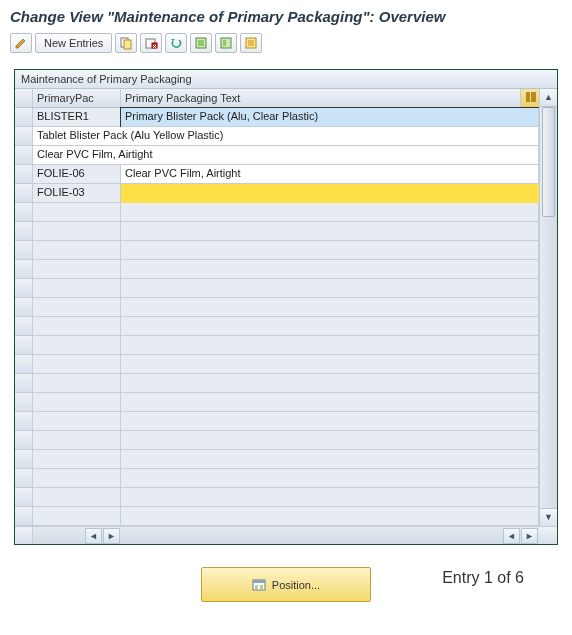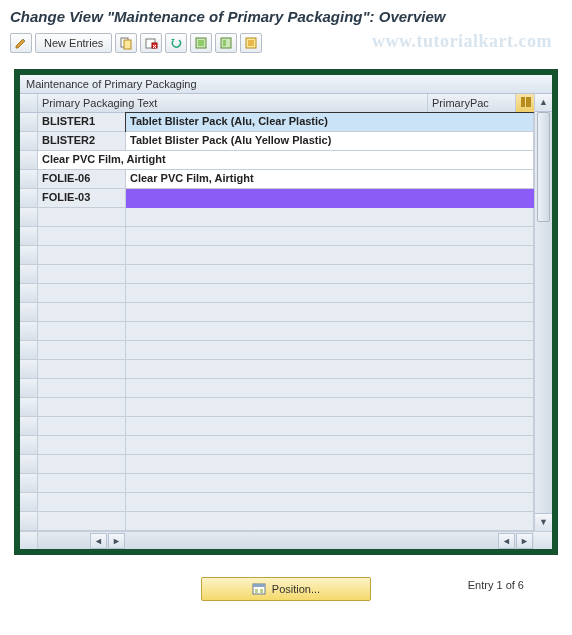--- a/index.html
+++ b/index.html
@@ -56,21 +56,21 @@
     right: 20px;
     top: 0px;
     font-size: 18px;
     color: #d8e4ee;
     font-weight: bold;
     font-family: Georgia, serif;
     letter-spacing: 0.5px;
   }
   .panel {
     margin: 10px 14px 0;
-    border: 6px solid #14532d;
+    border: 1px solid #14532d;
     background: #e6ecf2;
     position: relative;
   }
   .panel-title {
     background: linear-gradient(#f2f6fb,#dbe4ee);
     border-bottom: 1px solid #b8c4d3;
     padding: 3px 6px;
     font-size: 11px;
     color: #333;
   }
@@ -94,22 +94,21 @@
     line-height: 14px;
   }
   .col-sel { width: 18px; }
   .col-pac { width: 88px; }
   .col-txt { flex: 1; }
   .col-cfg { width: 18px; background: linear-gradient(#f8e4a8,#f0cf6a); text-align:center; border-right:none; }
   .grid-body { }
   .row {
     display: flex;
     height: 19px;
-    background: #8b5cf6;
-    font-weight: bold;
+    background: #fde047;
   }
   .row.empty .cell-pac, .row.empty .cell-txt { background:#e6ecf2; }
   .cell {
     border-right: 1px solid #c4cdd8;
     border-bottom: 1px solid #c4cdd8;
     padding: 2px 4px;
     font-size: 11px;
     color: #222;
     overflow: hidden;
     white-space: nowrap;
@@ -141,38 +140,38 @@
   .footer {
     display:flex;
     align-items:center;
     justify-content:center;
     gap: 60px;
     padding: 22px 0 0;
     position: relative;
   }
   .pos-btn {
     width: 170px;
-    height: 24px;
+    height: 35px;
     background: linear-gradient(#fdf3c7,#f4d96b);
     border: 1px solid #bfa23a;
     border-radius: 2px;
     display:flex;
     align-items:center;
     justify-content:center;
     gap:6px;
     cursor:pointer;
     font-size:11px;
     color:#333;
   }
   .pos-btn .pic { width:14px; height:14px; }
   .entry-text {
     position:absolute;
     right: 48px;
     top: 24px;
-    font-size:11px;
+    font-size:16px;
     color:#333;
   }
   svg { display:block; }
 </style>
 </head>
 <body>
 
 <div class="title-bar">Change View "Maintenance of Primary Packaging": Overview</div>
 
 <div class="toolbar">
@@ -213,47 +212,45 @@
         <rect x="2" y="2" width="10" height="10" fill="#cde7b8" stroke="#5a8a3a"></rect>
         <rect x="4" y="4" width="3" height="6" fill="#8fc96a"></rect>
       </svg>
   </div>
   <div class="tb-btn">
     <svg width="14" height="14" viewBox="0 0 14 14">
         <rect x="2" y="2" width="10" height="10" fill="#fce79a" stroke="#b68c1f"></rect>
         <rect x="4" y="4" width="6" height="6" fill="#e8b84a"></rect>
       </svg>
   </div>
-  <div class="watermark">www.tutorialkart.com</div>
 </div>
 
 <div class="panel">
   <div class="panel-title">Maintenance of Primary Packaging</div>
   <div class="grid-wrap">
     <div class="grid">
       <div class="grid-head">
         <div class="gh-cell col-sel"></div>
+        <div class="gh-cell col-pac">PrimaryPac</div>
         <div class="gh-cell col-txt">Primary Packaging Text</div>
-        <div class="gh-cell col-pac">PrimaryPac</div>
         <div class="gh-cell col-cfg">
           <svg width="12" height="12" viewBox="0 0 12 12">
               <rect x="1" y="1" width="4" height="10" fill="#b68c1f"></rect>
               <rect x="6" y="1" width="5" height="10" fill="#b68c1f"></rect>
             </svg>
         </div>
       </div>
       <div class="grid-body" id="grid-body">
           <div class="row">
             <div class="cell cell-sel"></div>
             <div class="cell cell-pac">BLISTER1</div>
-            <div class="cell cell-txt selected">Tablet Blister Pack (Alu, Clear Plastic)</div>
-          </div>
-          <div class="row">
-            <div class="cell cell-sel"></div>
-            <div class="cell cell-pac">BLISTER2</div>
+            <div class="cell cell-txt selected">Primary Blister Pack (Alu, Clear Plastic)</div>
+          </div>
+          <div class="row">
+            <div class="cell cell-sel"></div>
             <div class="cell cell-txt">Tablet Blister Pack (Alu Yellow Plastic)</div>
           </div>
           <div class="row">
             <div class="cell cell-sel"></div>
             <div class="cell cell-txt">Clear PVC Film, Airtight</div>
           </div>
           <div class="row">
             <div class="cell cell-sel"></div>
             <div class="cell cell-pac">FOLIE-06</div>
             <div class="cell cell-txt">Clear PVC Film, Airtight</div>

